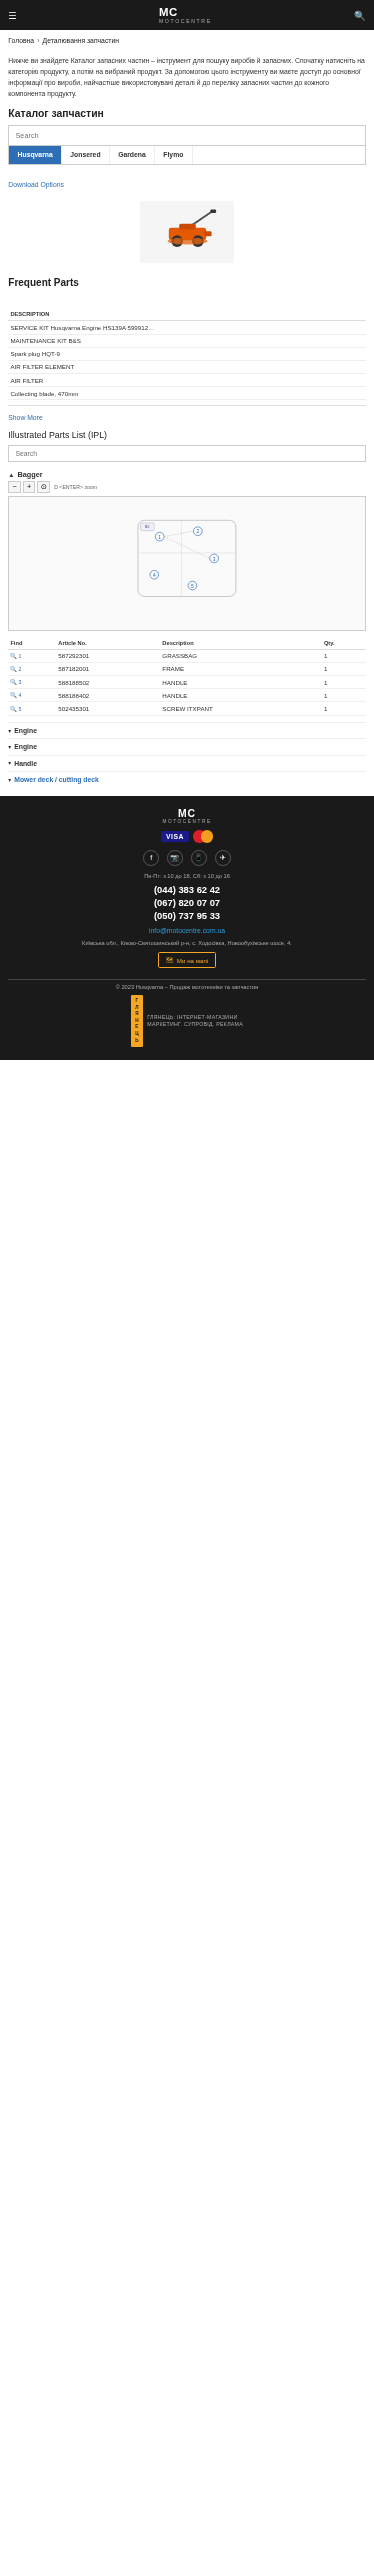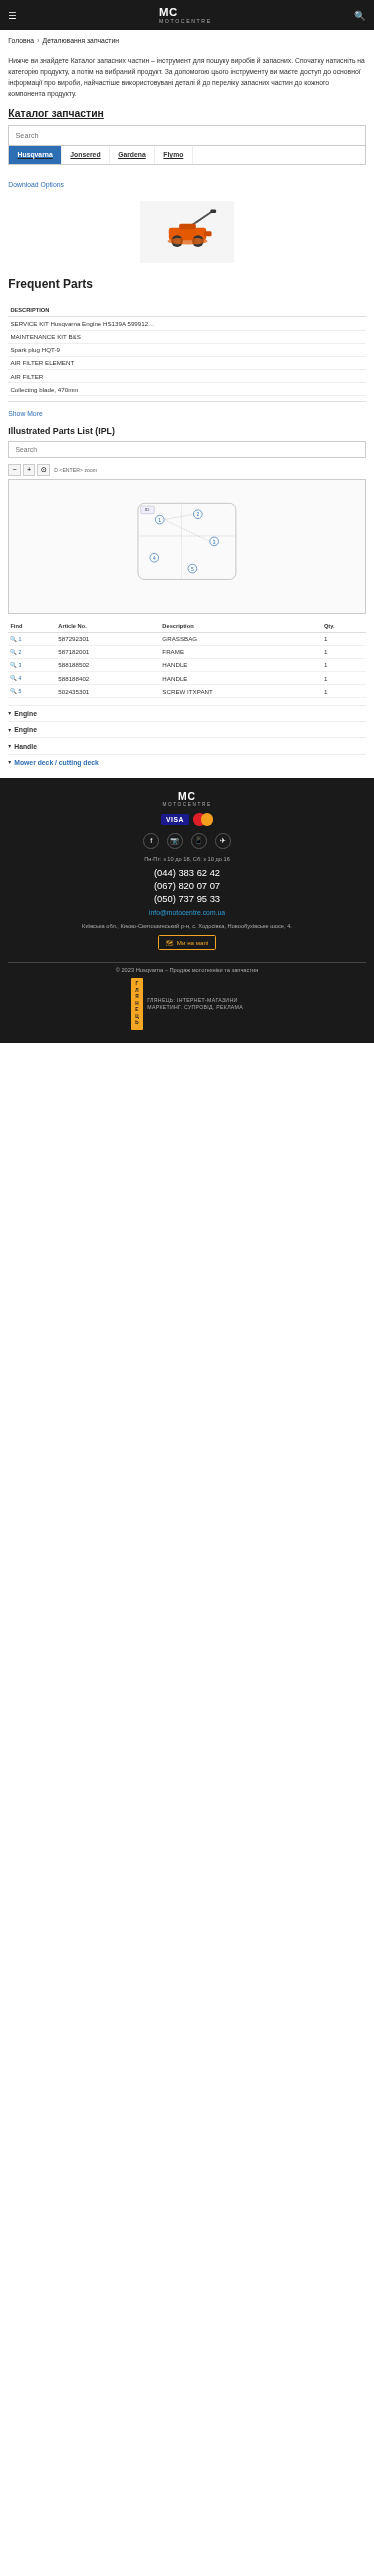--- a/index.html
+++ b/index.html
@@ -16,47 +16,47 @@
     .breadcrumb { padding: 6.2px 8.3px; display: flex; align-items: center; gap: 3.1px; font-size: 6.8px; }
     .breadcrumb-home { color: #222; text-decoration: none; }
     .breadcrumb-sep { color: #666; }
     .breadcrumb-current { color: #222; }
 
     
     .intro-section { padding: 6.2px 8.3px 8.3px; }
     .intro-text { font-size: 6.8px; line-height: 1.6; color: #333; }
 
     
-    .catalog-section { padding: 0 8.3px 8.3px; text-decoration: underline; }
+    .catalog-section { padding: 0 8.3px 8.3px; }
     .section-title { font-size: 10.4px; font-weight: bold; margin-bottom: 6.2px; }
     .search-box { width: 100%; border: 0.5px solid #ccc; padding: 5.2px 6.2px; font-size: 7.3px; color: #999; margin-bottom: 0; outline: none; }
     .brand-tabs { display: flex; overflow-x: auto; background: #fff; border: 0.5px solid #ccc; border-top: none; }
     .brand-tab { padding: 5.2px 8.3px; font-size: 6.8px; font-weight: bold; cursor: pointer; white-space: nowrap; border-right: 0.5px solid #eee; }
     .brand-tab.active { background: #2d6eb5; color: #fff; }
     .brand-tab:not(.active) { color: #333; background: #fff; }
 
     
     .product-section { padding: 8.3px; }
     .product-name { font-size: 9.4px; font-weight: bold; margin-bottom: 2.1px; }
     .download-link { color: #2d6eb5; font-size: 6.8px; text-decoration: none; display: block; margin-bottom: 6.2px; }
     .product-image-wrap { display: flex; justify-content: center; padding: 6.2px 0; }
     .product-image { width: 94px; height: 62px; background: #f5f5f5; display: flex; align-items: center; justify-content: center; }
     .product-svg { width: 83px; height: 52px; }
 
     
     .frequent-section { padding: 0 8.3px 8.3px; }
-    .frequent-title { font-size: 12px; font-weight: bold; margin-bottom: 13px; }
+    .frequent-title { font-size: 10px; font-weight: bold; margin-bottom: 20px; }
     .parts-table { width: 100%; border-collapse: collapse; }
     .parts-table th { font-size: 5.7px; font-weight: bold; color: #333; padding: 3.1px 2.1px; text-align: left; border-bottom: 0.5px solid #ddd; }
     .parts-table td { font-size: 6.2px; padding: 2.6px 2.1px; border-bottom: 0.5px solid #eee; color: #333; }
     .show-more { color: #2d6eb5; font-size: 6.8px; display: inline-block; margin-top: 4.2px; cursor: pointer; }
 
     
     .ipl-section { padding: 0 8.3px 8.3px; }
-    .ipl-title { font-size: 8.8px; font-weight: bold; margin-bottom: 5.2px; }
+    .ipl-title { font-size: 8.8px; font-weight: normal; margin-bottom: 5.2px; }
     .ipl-search { width: 100%; border: 0.5px solid #ccc; padding: 4.2px 6.2px; font-size: 6.8px; color: #999; outline: none; margin-bottom: 5.2px; }
 
     
     .ipl-group { margin-bottom: 4.2px; }
     .ipl-group-header { display: flex; align-items: center; gap: 3.1px; font-size: 7.3px; font-weight: bold; color: #333; cursor: pointer; padding: 2.1px 0; }
     .ipl-group-header .chevron { font-size: 6.2px; }
 
     
     .zoom-controls { display: flex; gap: 2.1px; margin-bottom: 3.1px; }
     .zoom-btn { width: 12.5px; height: 12.5px; border: 0.5px solid #ccc; background: #f5f5f5; cursor: pointer; display: flex; align-items: center; justify-content: center; font-size: 7.3px; }
@@ -85,21 +85,21 @@
     .footer-logo-text { color: #fff; font-size: 10.4px; font-weight: bold; letter-spacing: 1px; }
     .footer-logo-sub { color: #aaa; font-size: 4.7px; letter-spacing: 1.6px; }
     .payment-icons { display: flex; gap: 4.2px; justify-content: center; margin-bottom: 7.3px; align-items: center; }
     .visa-icon { background: #1a1a8c; color: #fff; font-size: 6.8px; font-weight: bold; padding: 2.1px 5.2px; border-radius: 1.6px; letter-spacing: 0.5px; }
     .mc-icon { display: flex; align-items: center; gap: 0; }
     .mc-circle1 { width: 12.5px; height: 12.5px; border-radius: 50%; background: #e01e28; }
     .mc-circle2 { width: 12.5px; height: 12.5px; border-radius: 50%; background: #f39e1d; margin-left: -5.2px; }
     .social-icons { display: flex; gap: 8.3px; justify-content: center; margin-bottom: 7.3px; }
     .social-icon { width: 15.6px; height: 15.6px; border-radius: 50%; border: 0.5px solid #555; display: flex; align-items: center; justify-content: center; cursor: pointer; font-size: 7.3px; color: #fff; }
     .footer-phones { margin-bottom: 5.2px; }
-    .footer-phone { font-size: 9.4px; font-weight: normal; color: #fff; display: block; margin-bottom: 2.1px; }
+    .footer-phone { font-size: 9.4px; font-weight: bold; color: #fff; display: block; margin-bottom: 2.1px; }
     .footer-hours { font-size: 5.7px; color: #aaa; margin-bottom: 5.2px; }
     .footer-email { color: #2d9cdb; font-size: 6.8px; display: block; margin-bottom: 5.2px; }
     .footer-address { font-size: 5.7px; color: #aaa; line-height: 1.5; margin-bottom: 5.2px; }
     .map-btn { display: inline-flex; align-items: center; gap: 3.1px; border: 0.5px solid #f5a623; padding: 2.6px 7.3px; border-radius: 1.6px; color: #f5a623; font-size: 6.2px; cursor: pointer; margin-bottom: 7.3px; }
     .footer-copyright { font-size: 5.7px; color: #aaa; margin-bottom: 5.2px; }
     .footer-partner { display: flex; align-items: center; gap: 4.2px; justify-content: center; margin-top: 4.2px; }
     .partner-text { font-size: 5.2px; color: #aaa; text-align: left; line-height: 1.3; text-transform: uppercase; letter-spacing: 0.3px; }
 
     .divider { height: 0.5px; background: #e0e0e0; margin: 4.2px 0; }
     .scrollbar-area { overflow-x: auto; }
@@ -200,20 +200,24 @@
   <div class="divider"></div>
   <a class="show-more">Show More</a>
 </section>
 
 <section class="ipl-section">
   <h3 class="ipl-title">Illustrated Parts List (IPL)</h3>
   <input class="ipl-search" type="text" placeholder="Search" style="">
 
   
   <div class="ipl-group">
+    <div class="ipl-group-header">
+      <span class="chevron">▲</span>
+      <span>Bagger</span>
+    </div>
 
     <div class="zoom-controls">
       <button class="zoom-btn">−</button>
       <button class="zoom-btn">+</button>
       <button class="zoom-btn">⊙</button>
       <span class="zoom-label">D &lt;ENTER&gt; zoom</span>
     </div>
 
     <div class="diagram-box">
       <svg class="diagram-svg" viewBox="0 0 300 220" style="font-size:14px">

